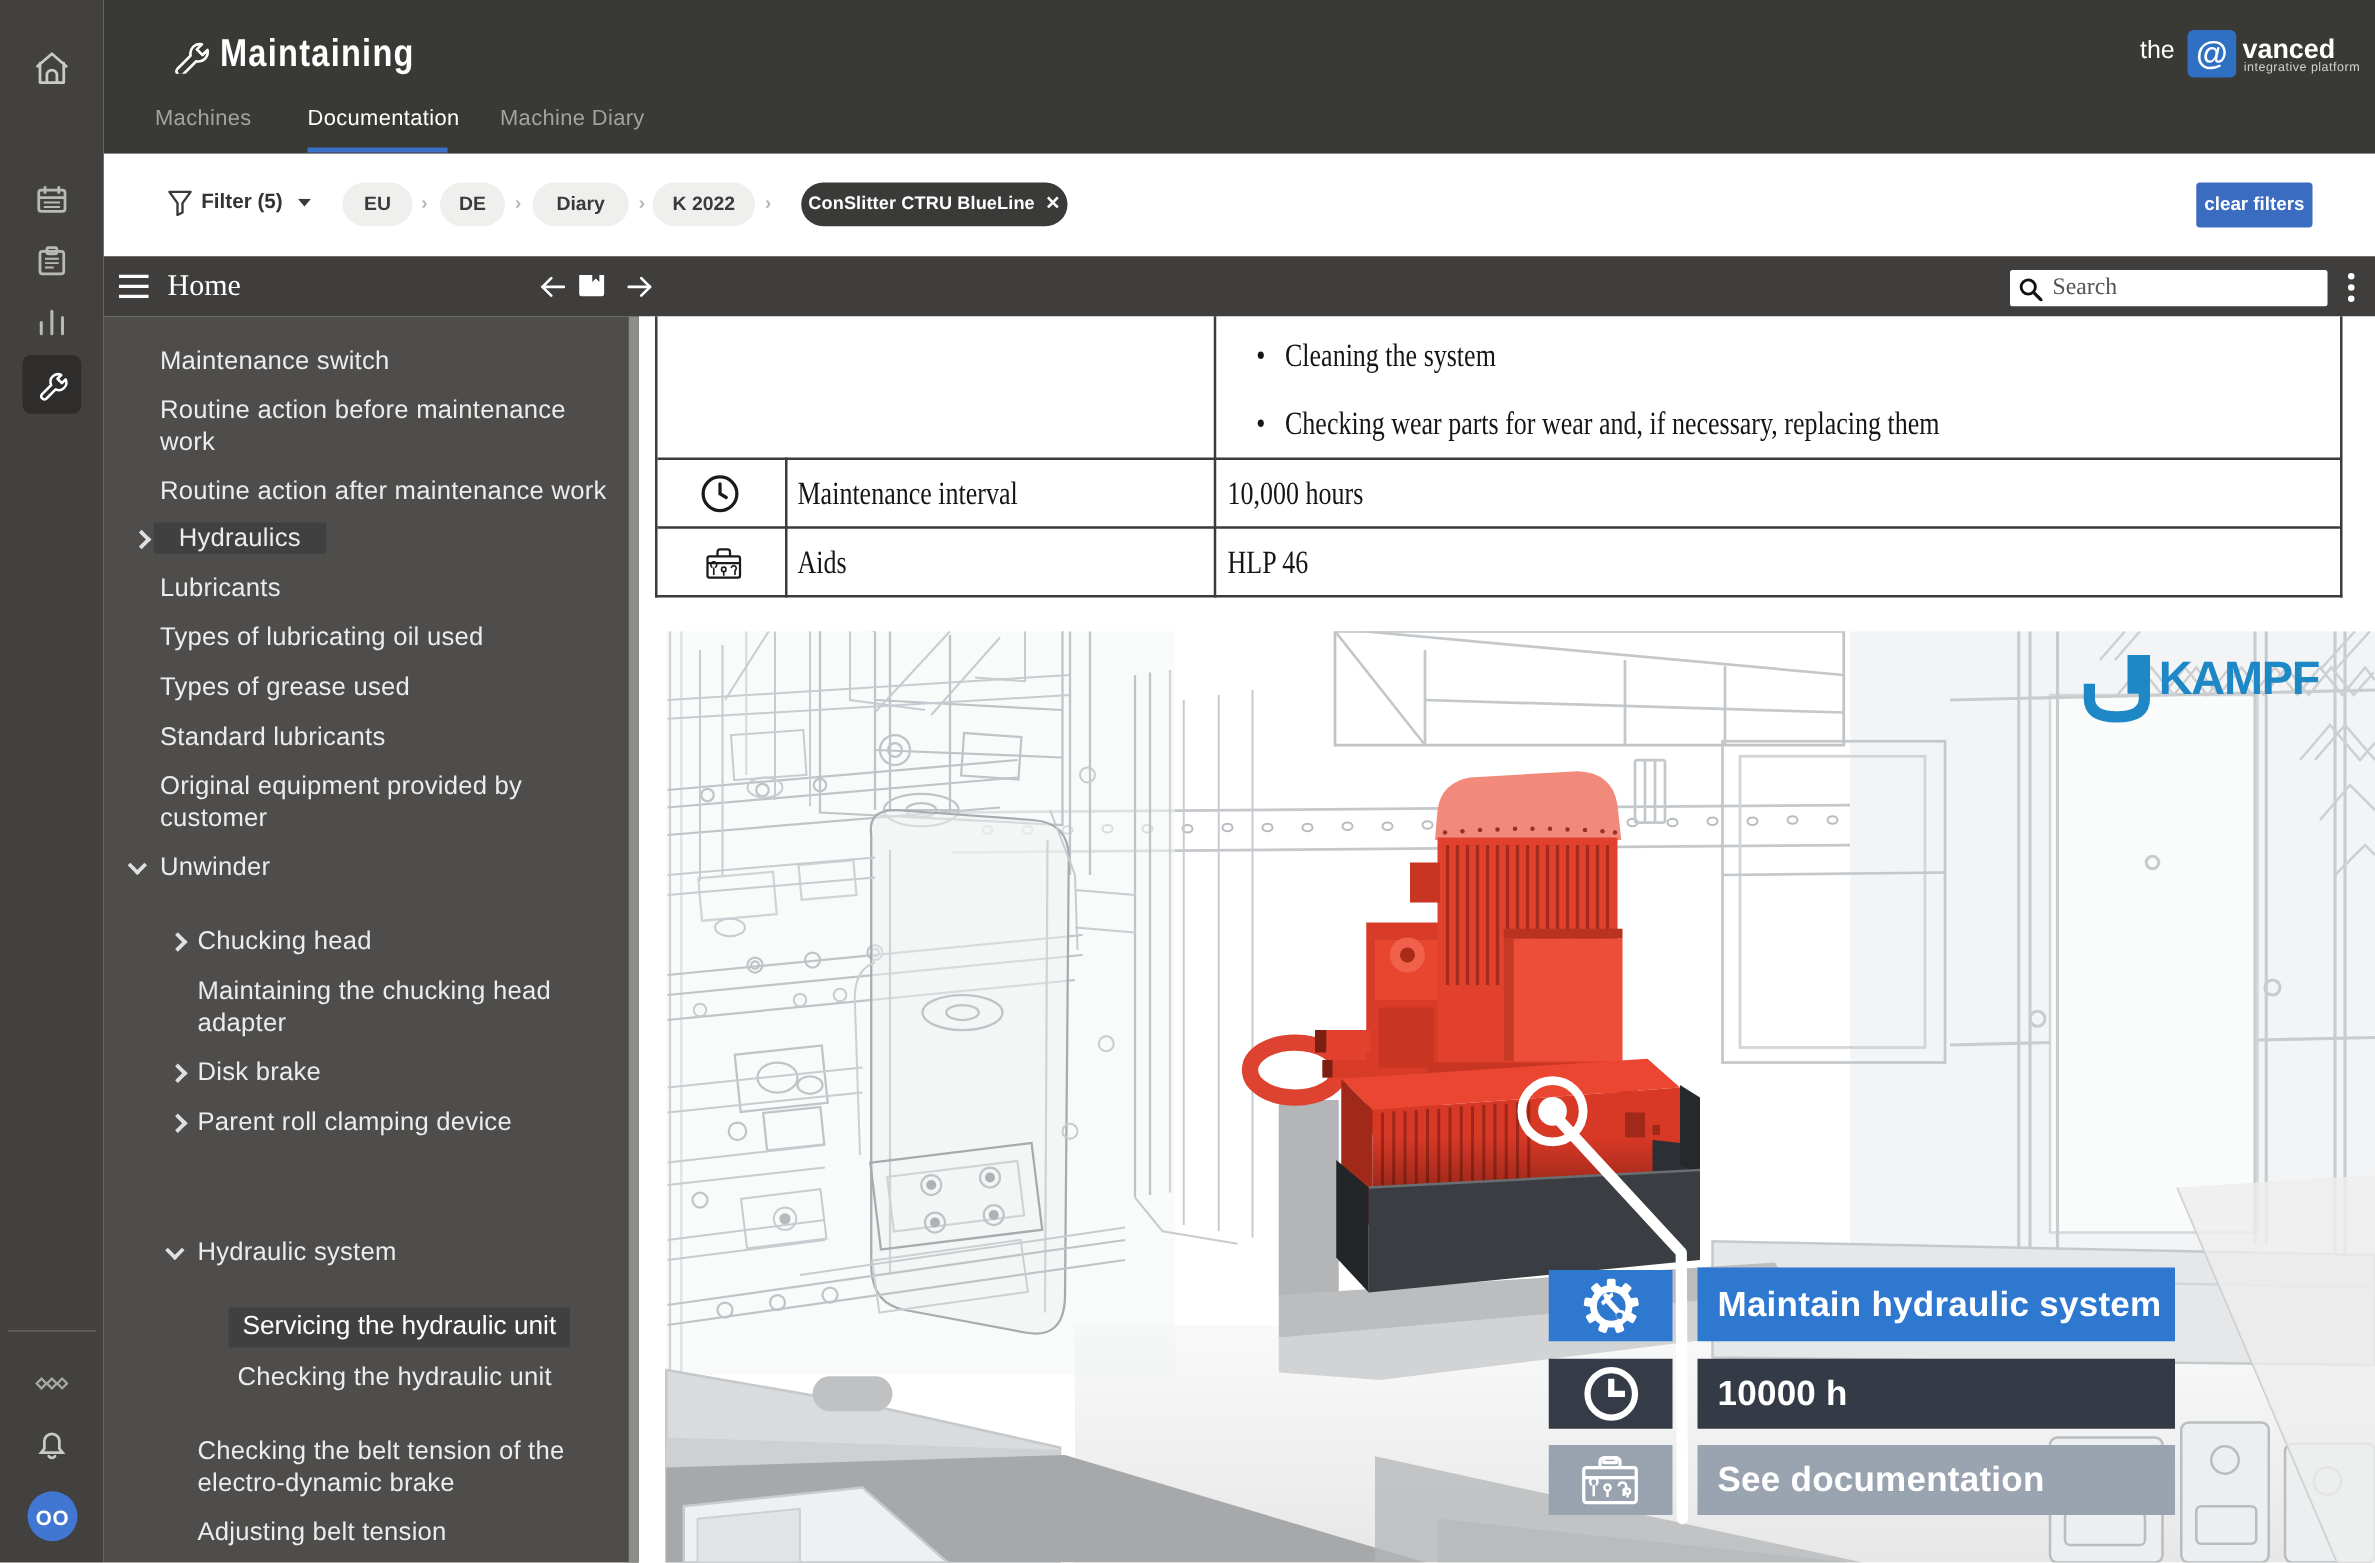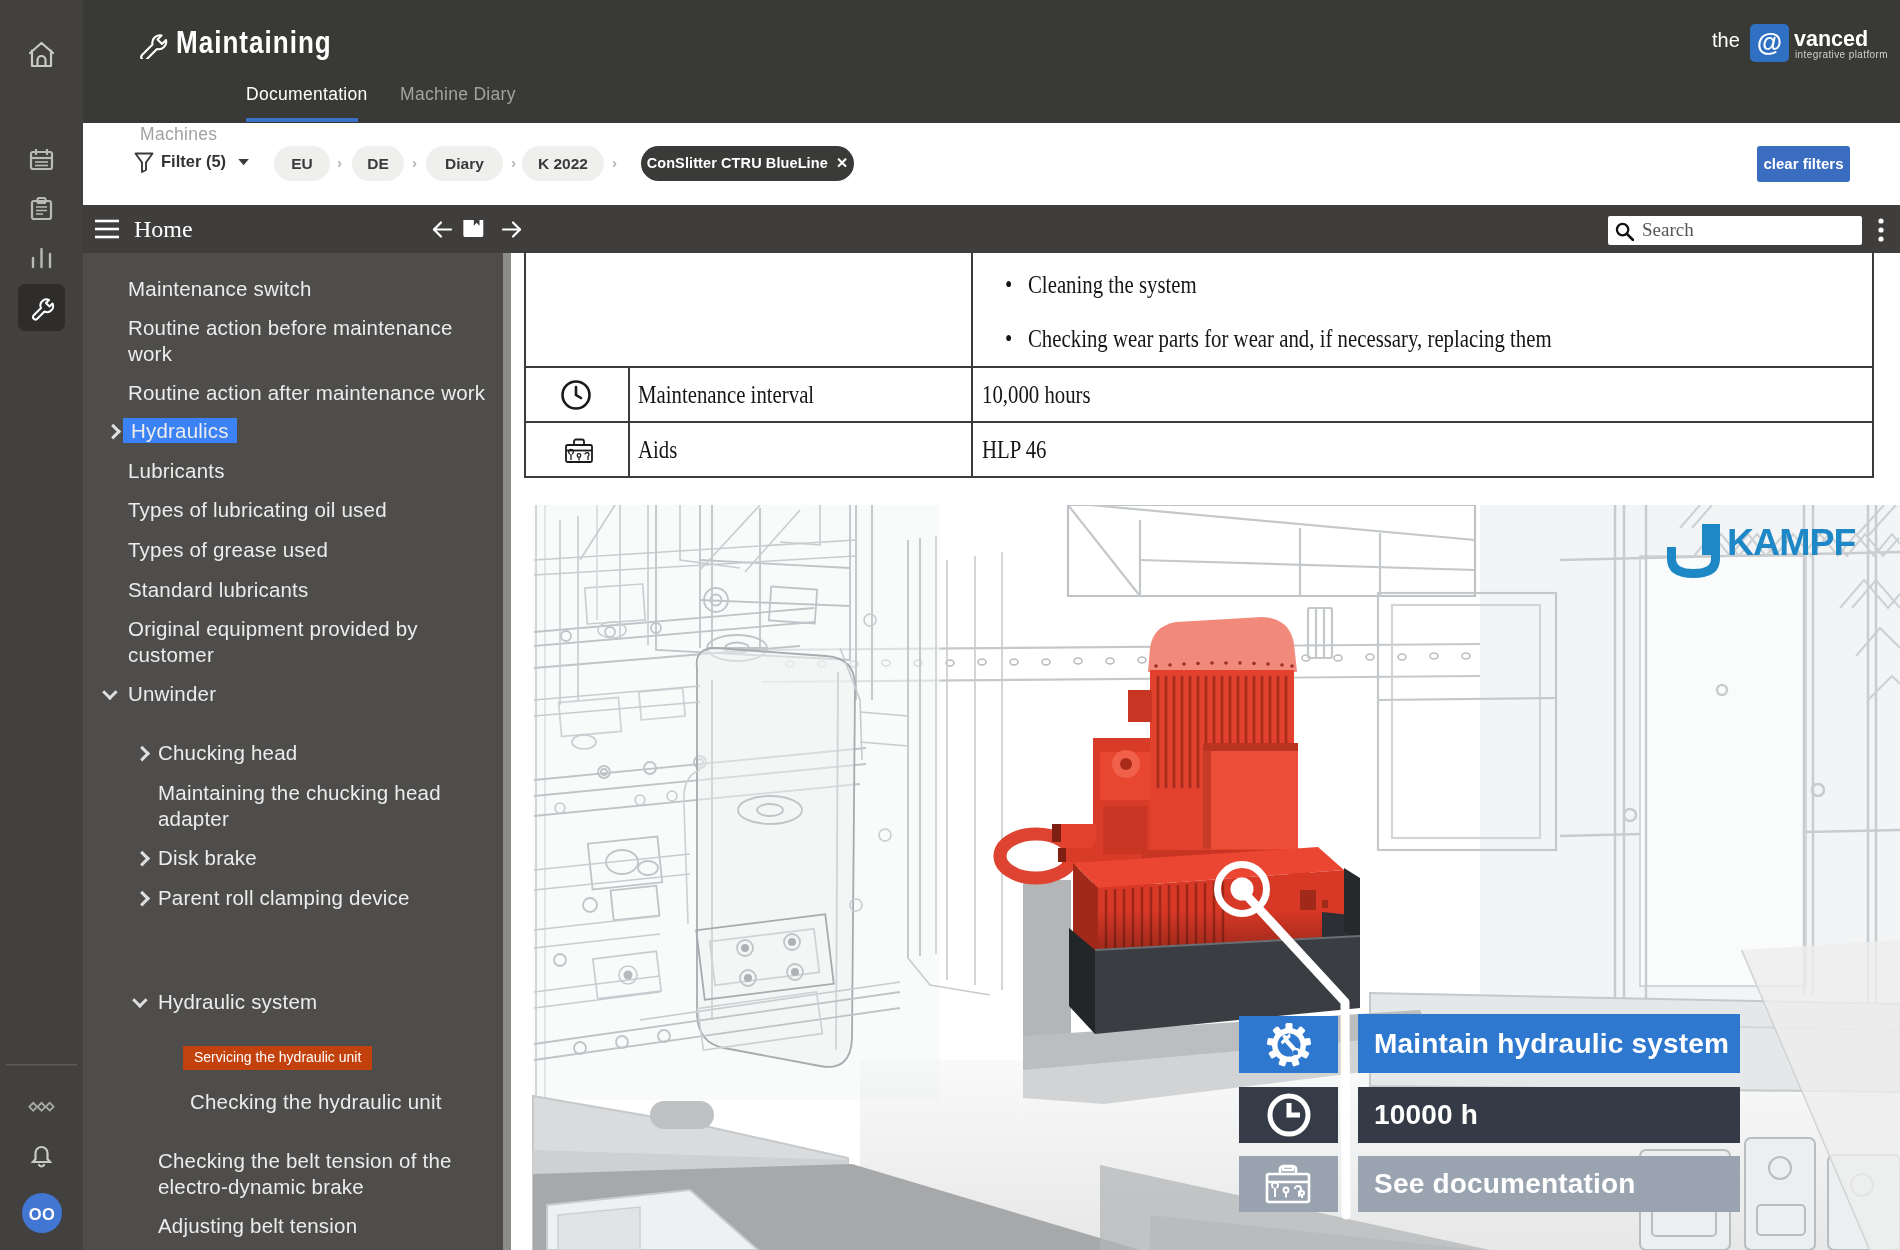--- a/index.html
+++ b/index.html
@@ -33,22 +33,22 @@
   #homelbl { z-index:25; left:134px; top:216px; color:#fff; font-size:24px; font-family:"Liberation Serif",serif; }
   #searchbox { z-index:25; left:1608px; top:216px; width:254px; height:29px; background:#fff; border-radius:2px; }
   #searchtxt { z-index:25; left:1642px; top:219px; color:#555; font-size:19px; font-family:"Liberation Serif",serif; }
 
   
   .nv { position:absolute; color:#ececec; font-size:20.5px; line-height:26px; letter-spacing:0.2px; }
   .chev { position:absolute; width:10.5px; height:10.5px; border-top:3px solid #e0e0e0;
           border-right:3px solid #e0e0e0; }
   .chev.r { transform:rotate(45deg); }
   .chev.d { transform:rotate(135deg); }
-  #selgray { background:#3b82f6; padding:1px 8px; margin-left:-5px; }
-  #selpink { position:absolute; background:#c2410c; color:#fff; font-size:14px;
+  #selgray { background:#404040; padding:1px 20px; margin-left:-5px; }
+  #selpink { position:absolute; background:#404040; color:#fff; font-size:21px;
              padding:3px 11px 5px 11px; }
 
   
   #tbl { left:524px; top:253px; width:1350px; height:225px; border-left:2px solid #3b3b3b;
          border-right:2px solid #3b3b3b; border-bottom:2px solid #3b3b3b;
          font-family:"Liberation Serif",serif; color:#151515; z-index:6; background:#fff;}
   .tcell { position:absolute; border-color:#3b3b3b; }
   .ttext { position:absolute; font-size:26px; line-height:30px; transform:scaleX(0.8); transform-origin:0 50%; white-space:nowrap; }
 
   
@@ -119,21 +119,21 @@
 
 <svg class="abs" style="left:138px; top:29px; z-index:21;" width="30" height="30" viewBox="0 0 30 30">
   <path d="M4,26 l10.5,-10.5 a7.5,7.5 0 0 1 9,-9 l-4,4 l4.5,4.5 l4,-4 a7.5,7.5 0 0 1 -9,9 l-10.5,10.5 a3.2,3.2 0 0 1 -4.5,-4.5 z" fill="none" stroke="#fff" stroke-width="2.1" stroke-linejoin="round"></path>
 </svg>
 <div class="abs title">Maintaining</div>
 
 <div class="abs" style="left:1712px; top:29px; color:#fff; font-size:20px; font-weight:normal; z-index:21;">the</div>
 <div class="abs" style="left:1750px; top:24px; width:39px; height:38px; background:#2f70c2; border-radius:5px; z-index:21; color:#fff; text-align:center; font-size:26px; font-weight:bold; line-height:37px;">@</div>
 <div class="abs" style="left:1794px; top:27px; color:#fff; font-size:21.5px; font-weight:bold; z-index:21;">vanced</div>
 <div class="abs" style="left:1795px; top:49px; color:#cfcfcd; font-size:10px; letter-spacing:0.4px; z-index:21;">integrative platform</div>
-<div class="abs tab" style="left:140px;margin-top:40px;">Machines</div>
+<div class="abs tab" style="left:124px;">Machines</div>
 <div class="abs tab active" style="left:246px;">Documentation</div>
 <div class="abs tab" style="left:400px;">Machine Diary</div>
 <div class="abs" id="tabline"></div>
 
 <svg class="abs" style="left:134px; top:152px; z-index:21;" width="20" height="21" viewBox="0 0 20 21">
   <path d="M1.5,1.5 h17 l-6.5,9 v7.5 l-4,2 v-9.5 z" fill="none" stroke="#3a3a3a" stroke-width="1.9" stroke-linejoin="round"></path>
 </svg>
 <div class="abs" style="z-index:25; left:161px; top:152px; font-size:16.5px; font-weight:bold; color:#333;">Filter (5)</div>
 <svg class="abs" style="left:238px; top:159px; z-index:25;" width="12" height="7" viewBox="0 0 13 8">
   <path d="M0,0 h12 l-6,7 z" fill="#3a3a3a"></path>

